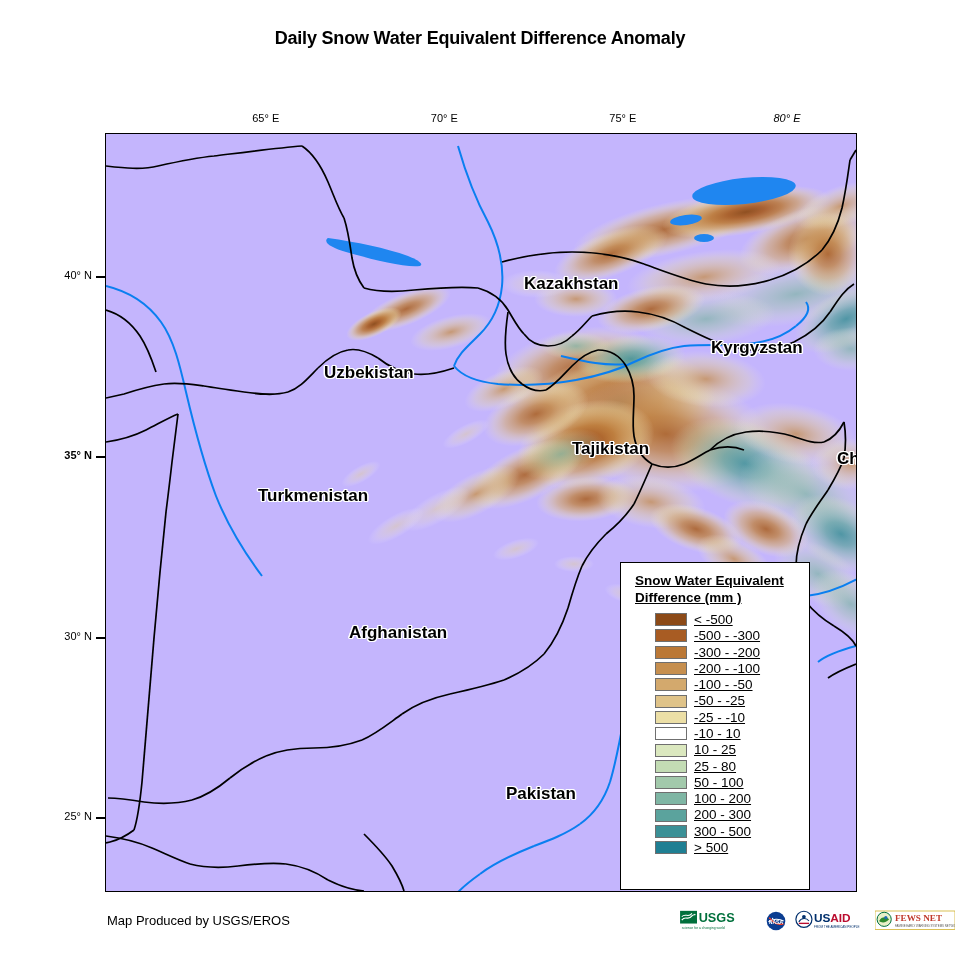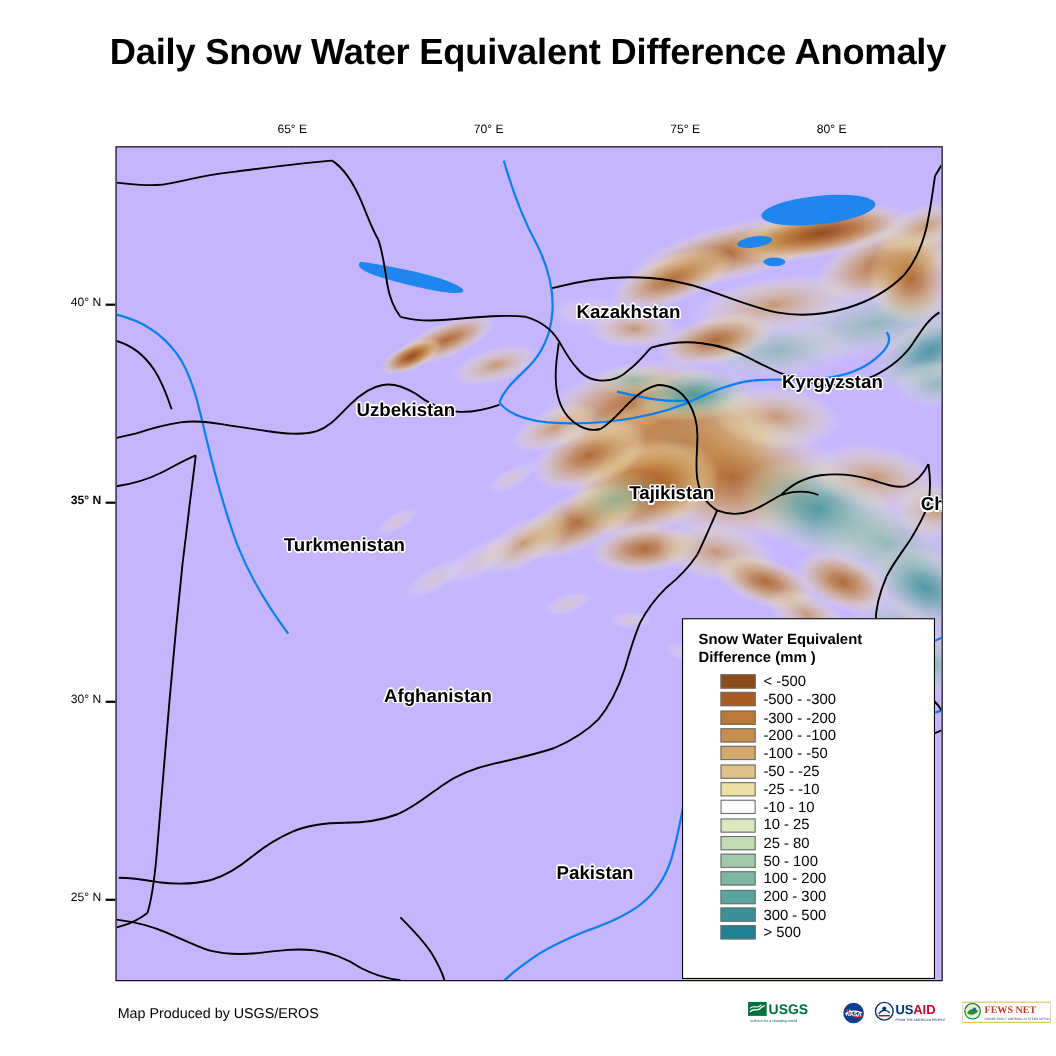--- a/index.html
+++ b/index.html
@@ -6,21 +6,21 @@
   body{
     width:960px;height:960px;background:#ffffff;
     font-family:"Liberation Sans", sans-serif;
     position:relative;overflow:hidden;
   }
   #page{position:absolute;left:0;top:0;width:960px;height:960px;}
 
   
   .title{
     position:absolute;left:0;top:28px;width:960px;text-align:center;
-    font-size:33px;font-weight:bold;color:#000;letter-spacing:-0.2px;
+    font-size:18px;font-weight:bold;color:#000;letter-spacing:-0.2px;
   }
   .subtitle{
     position:absolute;left:0;top:71px;width:960px;text-align:center;
     font-size:22px;font-weight:normal;color:#000;
   }
 
   
   .map-frame{
     position:absolute;left:105px;top:133px;width:750px;height:757px;
     border:1.6px solid #000;background:#c4b5fd;overflow:hidden;
@@ -39,22 +39,22 @@
     position:absolute;font-size:17px;font-weight:bold;color:#000;
     white-space:nowrap;
     text-shadow:
       -1.4px 0 #fff, 1.4px 0 #fff, 0 -1.4px #fff, 0 1.4px #fff,
       -1px -1px #fff, 1px -1px #fff, -1px 1px #fff, 1px 1px #fff;
     pointer-events:none;
   }
 
   
   .legend{
-    position:absolute;left:620px;top:562px;width:230px;height:328px;
-    background:#ffffff;border:1.6px solid #000;box-sizing:border-box;
+    position:absolute;left:620px;top:562px;width:190px;height:328px;
+    background:#ffffff;border:1.6px solid #000;box-sizing:border-box;text-decoration:underline;
   }
   .legend-title{
     margin:9px 0 0 14px;font-size:13.5px;font-weight:bold;color:#000;line-height:1.28;
     width:196px;
   }
   .legend-rows{margin:5px 0 0 14px;}
   .legend-row{display:flex;align-items:center;height:16.3px;padding-left:20px;}
   .sw{
     width:32px;height:13px;border:1px solid #6f6f6f;box-sizing:border-box;
     flex:0 0 auto;
@@ -80,21 +80,21 @@
   <div class="title">Daily Snow Water Equivalent Difference Anomaly</div>
 
   <div id="axes">
       <div class="tick-x" style="left: 264.714px;"></div>
       <div class="lbl-x" style="left: 235.714px;">65° E</div>
       <div class="tick-x" style="left: 443.286px;"></div>
       <div class="lbl-x" style="left: 414.286px;">70° E</div>
       <div class="tick-x" style="left: 621.857px;"></div>
       <div class="lbl-x" style="left: 592.857px;">75° E</div>
       <div class="tick-x" style="left: 800.429px;"></div>
-      <div class="lbl-x" style="left: 726px;">80° E</div>
+      <div class="lbl-x" style="left: 757px; font-style: italic;">80° E</div>
       <div class="tick-y" style="top: 276.19px;"></div>
       <div class="lbl-y" style="top: 269.19px;">40° N</div>
       <div class="tick-y" style="top: 456.429px;"></div>
       <div class="lbl-y" style="top: 449.429px; font-weight: bold;">35° N</div>
       <div class="tick-y" style="top: 636.667px;"></div>
       <div class="lbl-y" style="top: 629.667px;">30° N</div>
       <div class="tick-y" style="top: 816.905px;"></div>
       <div class="lbl-y" style="top: 809.905px;">25° N</div>
     </div>
 

